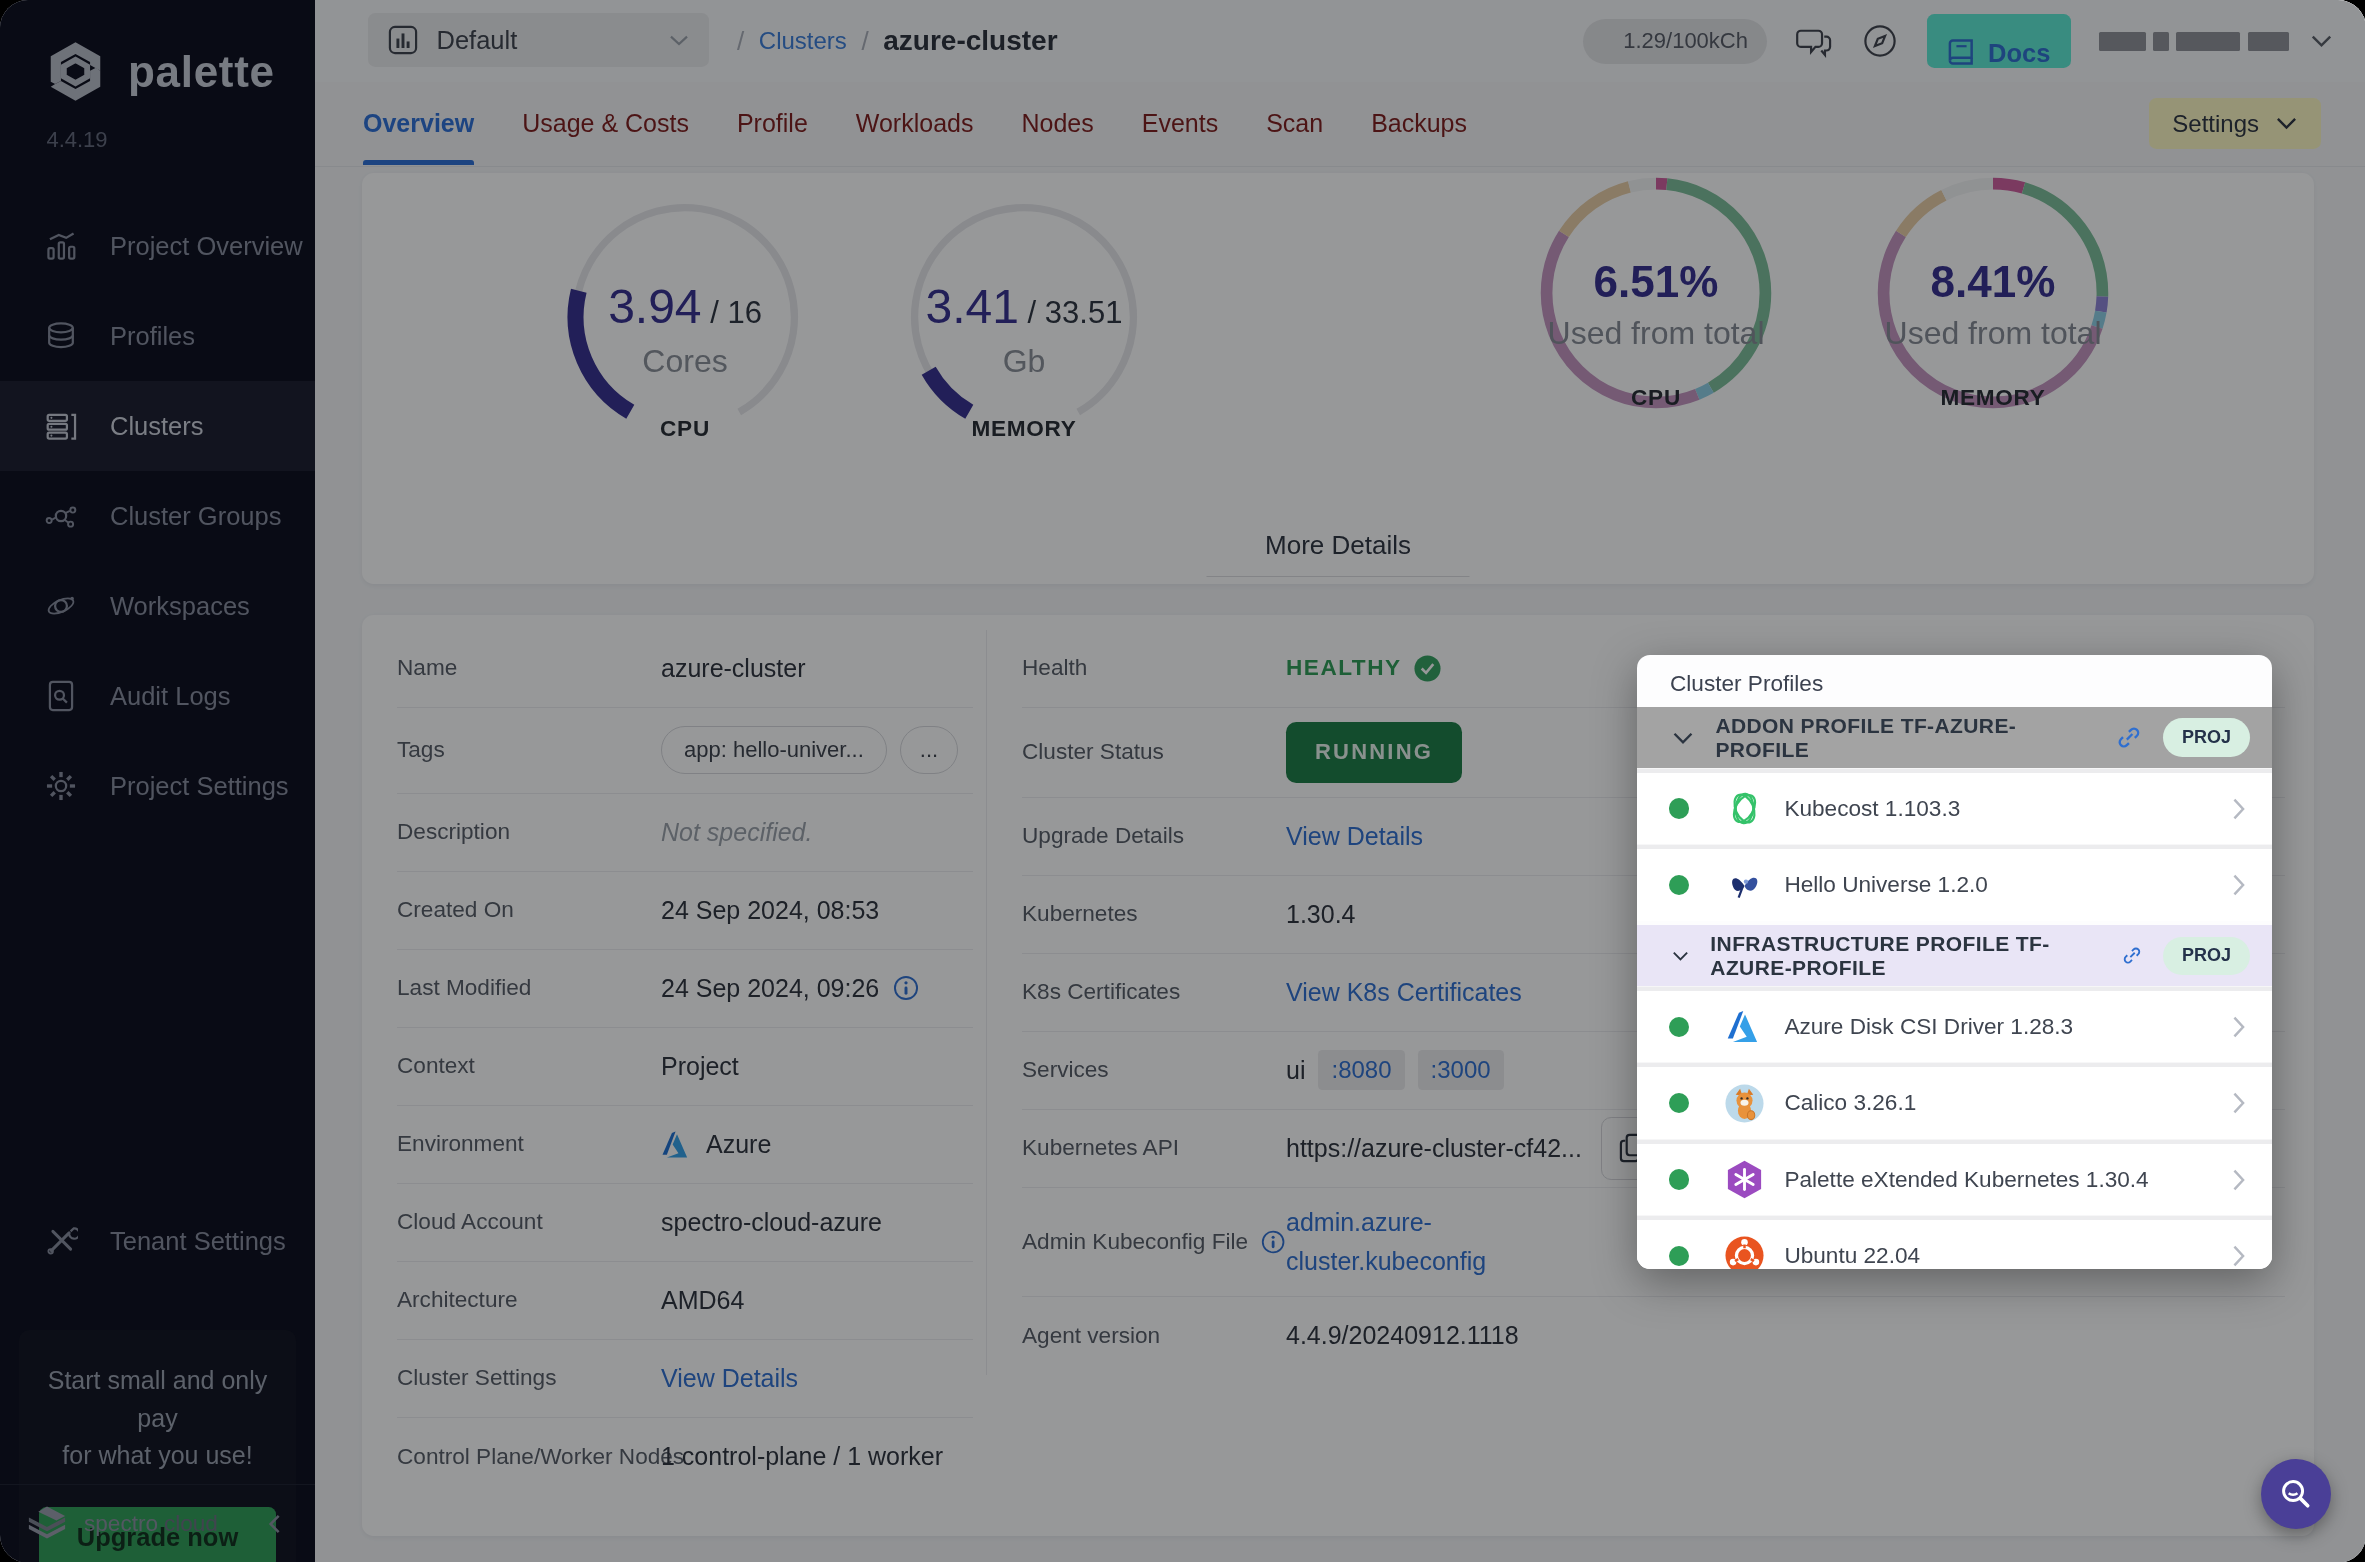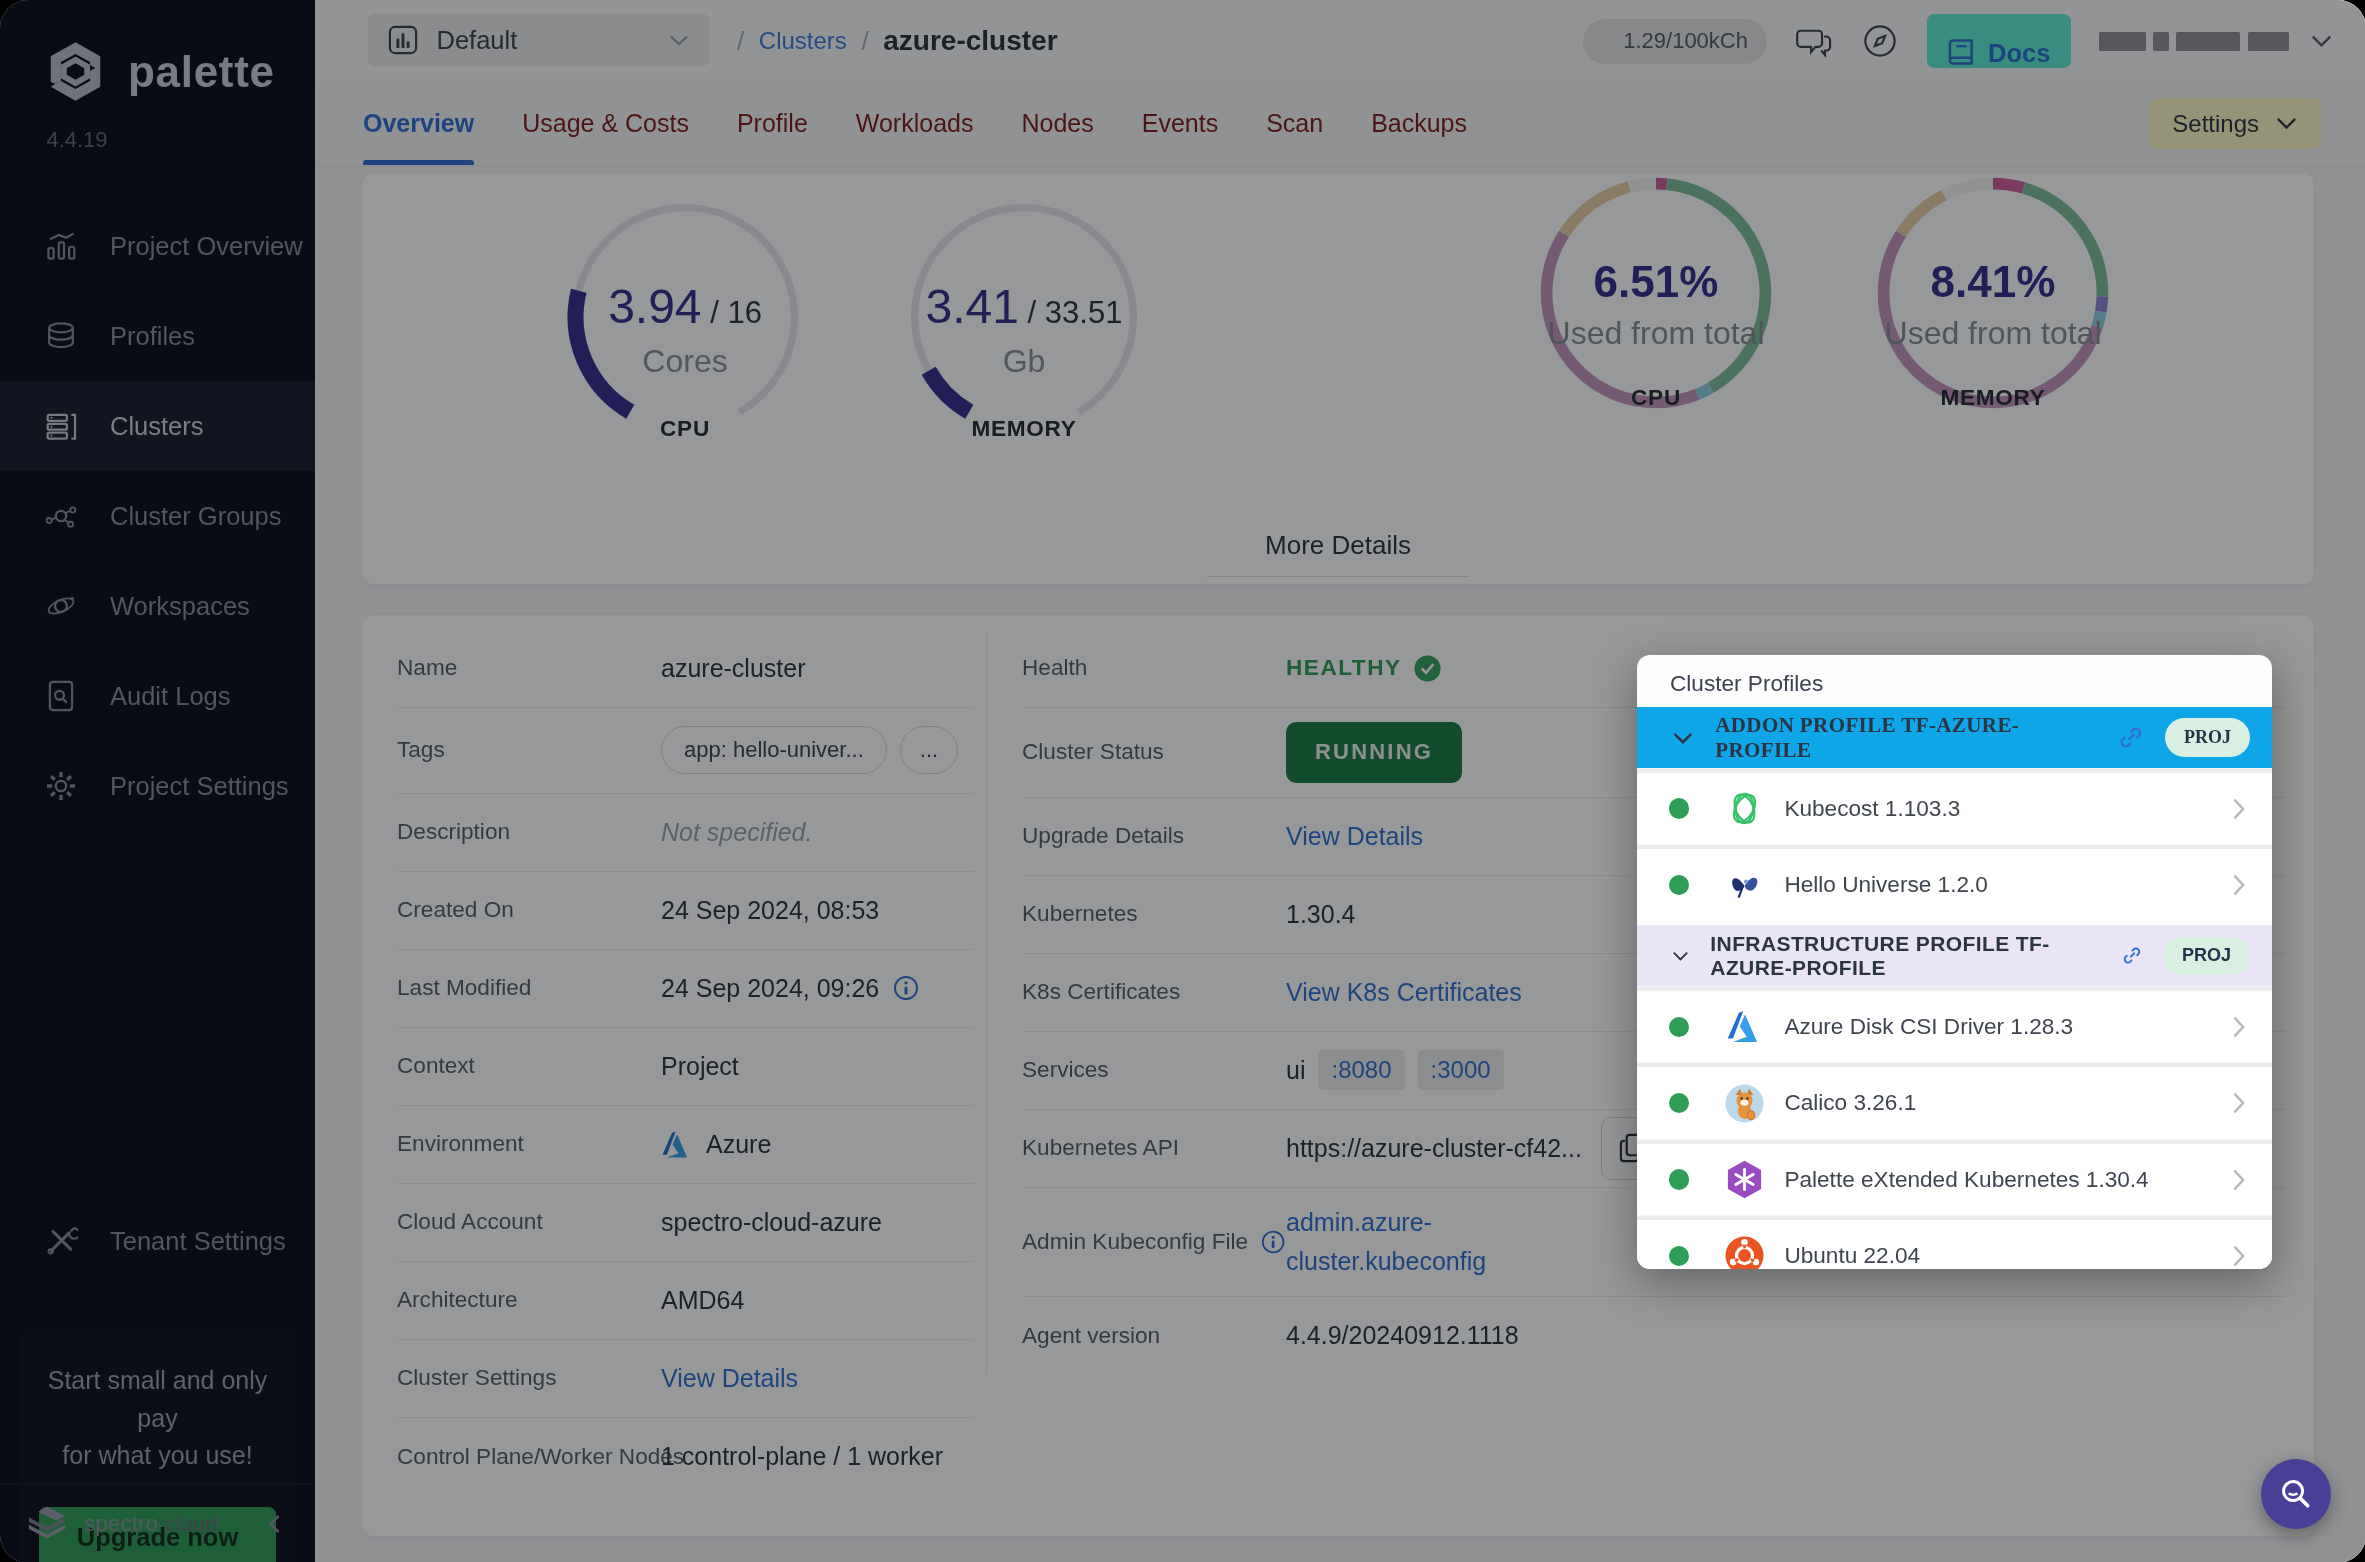--- a/index.html
+++ b/index.html
@@ -93,21 +93,21 @@
   .copy-btn { width:63px; height:63px; border:1.5px solid #d7d8dc; border-radius:10.2px; background:#fff; display:flex; align-items:center; justify-content:center; cursor:pointer; margin-left:19px; }
   .kubeconfig { width:241px; line-height:1.55; font-size:25px; color:#2f6fd0; cursor:pointer; word-break:break-word; }
   .row-status { min-height:90px; }
   .row-kubeconfig { min-height:109px; }
 
   
   .dim-overlay { position:absolute; inset:0; background:rgba(8,9,12,0.42); z-index:40; }
   .popup { position:absolute; left:1637px; top:655px; width:635px; height:614px; background:#fdfdfe; border-radius:13px; box-shadow:0 13px 44px rgba(0,0,0,0.35); z-index:60; overflow:hidden; }
   .popup-title { font-size:22.6px; color:#3c4250; padding:16px 0 10.2px 19px;margin-left:14px; }
   .sec-header { height:61px; display:flex; align-items:center; gap:20.4px; padding:0 22px 0 34px; cursor:pointer; }
-  .sec-header.addon { background:#0ea5e9;font-family:Liberation Serif, serif; }
+  .sec-header.addon { background:#a3a3a3; }
   .sec-header.infra { background:#e9e5f6; }
   .sec-title { font-size:21px; font-weight:700; color:#2b3440; letter-spacing:0.4px; }
   .proj-badge { background:#d8efe2; color:#24324a; font-size:18px; font-weight:700; padding:8.8px 19px; border-radius:729px; }
   .profile-row { height:72px; margin-top:4.4px; background:#fff; display:flex; align-items:center; padding:0 25px 0 32px; cursor:pointer; box-shadow:0 -4.4px 0 #ececee; }
   .status-dot { width:20.4px; height:20.4px; border-radius:50%; background:#2e9e57; flex:0 0 20.4px; }
   .p-icon { width:41px; height:41px; margin-left:35px; flex:0 0 41px; display:flex; align-items:center; justify-content:center; }
   .p-name { font-size:22.6px; color:#3f4550; margin-left:19px; }
   .row-chevron { margin-left:auto; }
 
   

